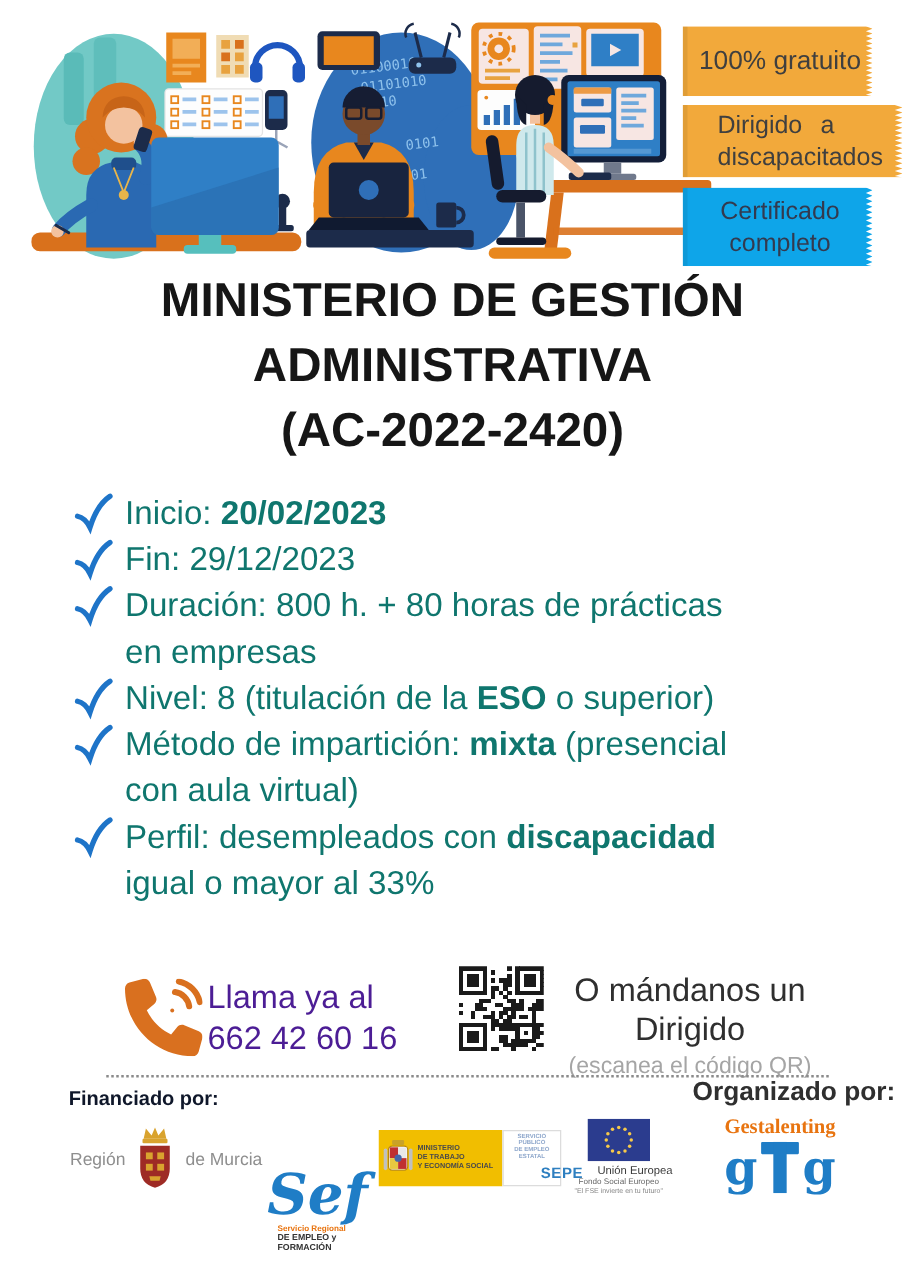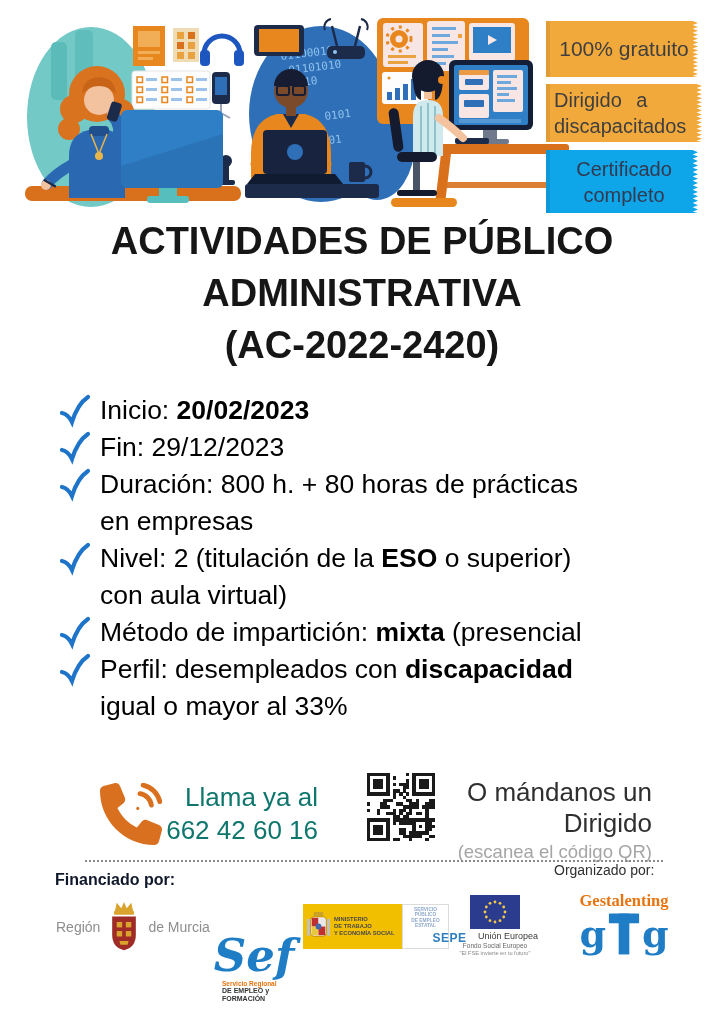--- a/index.html
+++ b/index.html
@@ -10,49 +10,49 @@
   .illustration{position:absolute;left:25px;top:14px;width:676px;height:196px;}
 
   
   .badge{position:absolute;left:546px;width:148px;display:flex;flex-direction:column;justify-content:center;
          color:#3F3F3F;font-size:20px;line-height:26px;border-left:4px solid rgba(0,0,0,0.07);
          clip-path:polygon(0 0,96.5% 0,100% 3.5%,96.5% 7%,100% 10.5%,96.5% 14%,100% 17.5%,96.5% 21%,100% 24.5%,96.5% 28%,100% 31.5%,96.5% 35%,100% 38.5%,96.5% 42%,100% 45.5%,96.5% 49%,100% 52.5%,96.5% 56%,100% 59.5%,96.5% 63%,100% 66.5%,96.5% 70%,100% 73.5%,96.5% 77%,100% 80.5%,96.5% 84%,100% 87.5%,96.5% 91%,100% 94.5%,96.5% 98%,100% 100%,0 100%);}
   .badge span{display:block;}
   .badge-orange{background:#F2A93B;}
   .badge-blue{background:#0ea5e9;color:#333A4F;}
   .b1{top:21px;height:56px;align-items:center;font-size:21px;}
-  .b2{top:84px;height:58px;padding-left:4px;}
+  .b2{top:84px;height:58px;padding-left:24px;}
   .b2 .w1{word-spacing:9px;}
   .b3{top:150px;height:63px;align-items:center;}
 
   
   .title{position:absolute;top:215px;left:0;width:724px;margin:0;text-align:center;
          font-size:38px;line-height:52px;font-weight:700;color:#161616;}
 
   
   .checklist{position:absolute;top:392px;left:58px;width:610px;}
-  .check-row{display:flex;align-items:flex-start;font-size:26.5px;line-height:37px;color:#000000;}
+  .check-row{display:flex;align-items:flex-start;font-size:26.5px;line-height:37px;color:#0f766e;}
   .check-ic{flex:0 0 42px;width:42px;height:37px;position:relative;}
   .check-ic svg{position:absolute;left:0;top:2px;width:34px;height:34px;}
   .check-tx{white-space:nowrap;}
   .check-tx b{font-weight:700;}
 
   
   .phone-icon{position:absolute;left:100px;top:783px;width:62px;height:62px;}
-  .phone-text{position:absolute;left:166px;top:781px;width:152px;text-align:right;
-              font-size:26px;line-height:33px;color:#0f766e;}
+  .phone-text{position:absolute;left:166px;top:781px;width:152px;text-align:left;
+              font-size:26px;line-height:33px;color:#4c1d95;}
   .qr{position:absolute;left:367px;top:773px;width:68px;height:68px;background:#fff;}
-  .whatsapp{position:absolute;left:452px;top:777px;width:200px;text-align:right;color:#2F2F2F;}
+  .whatsapp{position:absolute;left:452px;top:777px;width:200px;text-align:center;color:#2F2F2F;}
   .whatsapp .l1,.whatsapp .l2{font-size:26px;line-height:31px;}
   .whatsapp .note{font-size:18.5px;line-height:22px;color:#A5A5A5;margin-top:2px;}
 
   
   .divider{position:absolute;left:85px;top:860px;width:578px;border-top:2px dotted #8A8A8A;}
   .financed{position:absolute;left:55px;top:871px;font-size:16px;font-weight:700;color:#0f172a;}
-  .organized{position:absolute;left:554px;top:862px;font-size:14px;font-weight:400;color:#2F2F2F;}
+  .organized{position:absolute;left:554px;top:862px;font-size:21px;font-weight:700;color:#2F2F2F;}
 
   .murcia{position:absolute;left:56px;top:900px;display:flex;align-items:center;gap:4px;
           color:#8E8E8E;font-size:14px;}
   .murcia svg{width:40px;height:53px;}
 
   .sef{position:absolute;left:208px;top:888px;width:92px;text-align:center;}
   .sef .script{font-family:"DejaVu Serif",serif;font-style:italic;font-weight:700;
                font-size:45px;line-height:48px;color:#1F7DC6;margin-top:44px;}
   .sef .s1{font-size:6.5px;line-height:7px;color:#E87410;font-weight:700;text-align:left;padding-left:14px;}
   .sef .s2{font-size:7px;line-height:8px;color:#333;font-weight:700;text-align:left;padding-left:14px;}
@@ -304,21 +304,21 @@
   <div class="badge badge-orange b2">
     <span class="w1">Dirigido a</span>
     <span>discapacitados</span>
   </div>
   <div class="badge badge-blue b3">
     <span>Certificado</span>
     <span>completo</span>
   </div>
 
   <h1 class="title">
-    <div>ACTIVIDADES DE PÚBLICO</div>
+    <div>MINISTERIO DE GESTIÓN</div>
     <div>ADMINISTRATIVA</div>
     <div>(AC-2022-2420)</div>
   </h1>
 
   <div class="checklist" id="checklist">
       <div class="check-row">
         <span class="check-ic">
           <svg viewBox="0 0 34 34">
             <path d="M4 19 C9 20 12 24 14 28 C18 15 24 7 30 3" fill="none" stroke="#1E74C8" stroke-width="4.2" stroke-linecap="round"></path>
           </svg>
@@ -344,33 +344,33 @@
       <div class="check-row">
         <span class="check-ic"></span>
         <span class="check-tx"><span>en empresas</span></span>
       </div>
       <div class="check-row">
         <span class="check-ic">
           <svg viewBox="0 0 34 34">
             <path d="M4 19 C9 20 12 24 14 28 C18 15 24 7 30 3" fill="none" stroke="#1E74C8" stroke-width="4.2" stroke-linecap="round"></path>
           </svg>
         </span>
-        <span class="check-tx"><span>Nivel: 2 (titulación de la </span><b>ESO</b><span> o superior)</span></span>
-      </div>
-      <div class="check-row">
-        <span class="check-ic"></span>
-        <span class="check-tx"><span>con aula virtual)</span></span>
+        <span class="check-tx"><span>Nivel: 8 (titulación de la </span><b>ESO</b><span> o superior)</span></span>
       </div>
       <div class="check-row">
         <span class="check-ic">
           <svg viewBox="0 0 34 34">
             <path d="M4 19 C9 20 12 24 14 28 C18 15 24 7 30 3" fill="none" stroke="#1E74C8" stroke-width="4.2" stroke-linecap="round"></path>
           </svg>
         </span>
         <span class="check-tx"><span>Método de impartición: </span><b>mixta</b><span> (presencial</span></span>
+      </div>
+      <div class="check-row">
+        <span class="check-ic"></span>
+        <span class="check-tx"><span>con aula virtual)</span></span>
       </div>
       <div class="check-row">
         <span class="check-ic">
           <svg viewBox="0 0 34 34">
             <path d="M4 19 C9 20 12 24 14 28 C18 15 24 7 30 3" fill="none" stroke="#1E74C8" stroke-width="4.2" stroke-linecap="round"></path>
           </svg>
         </span>
         <span class="check-tx"><span>Perfil: desempleados con </span><b>discapacidad</b></span>
       </div>
       <div class="check-row">

